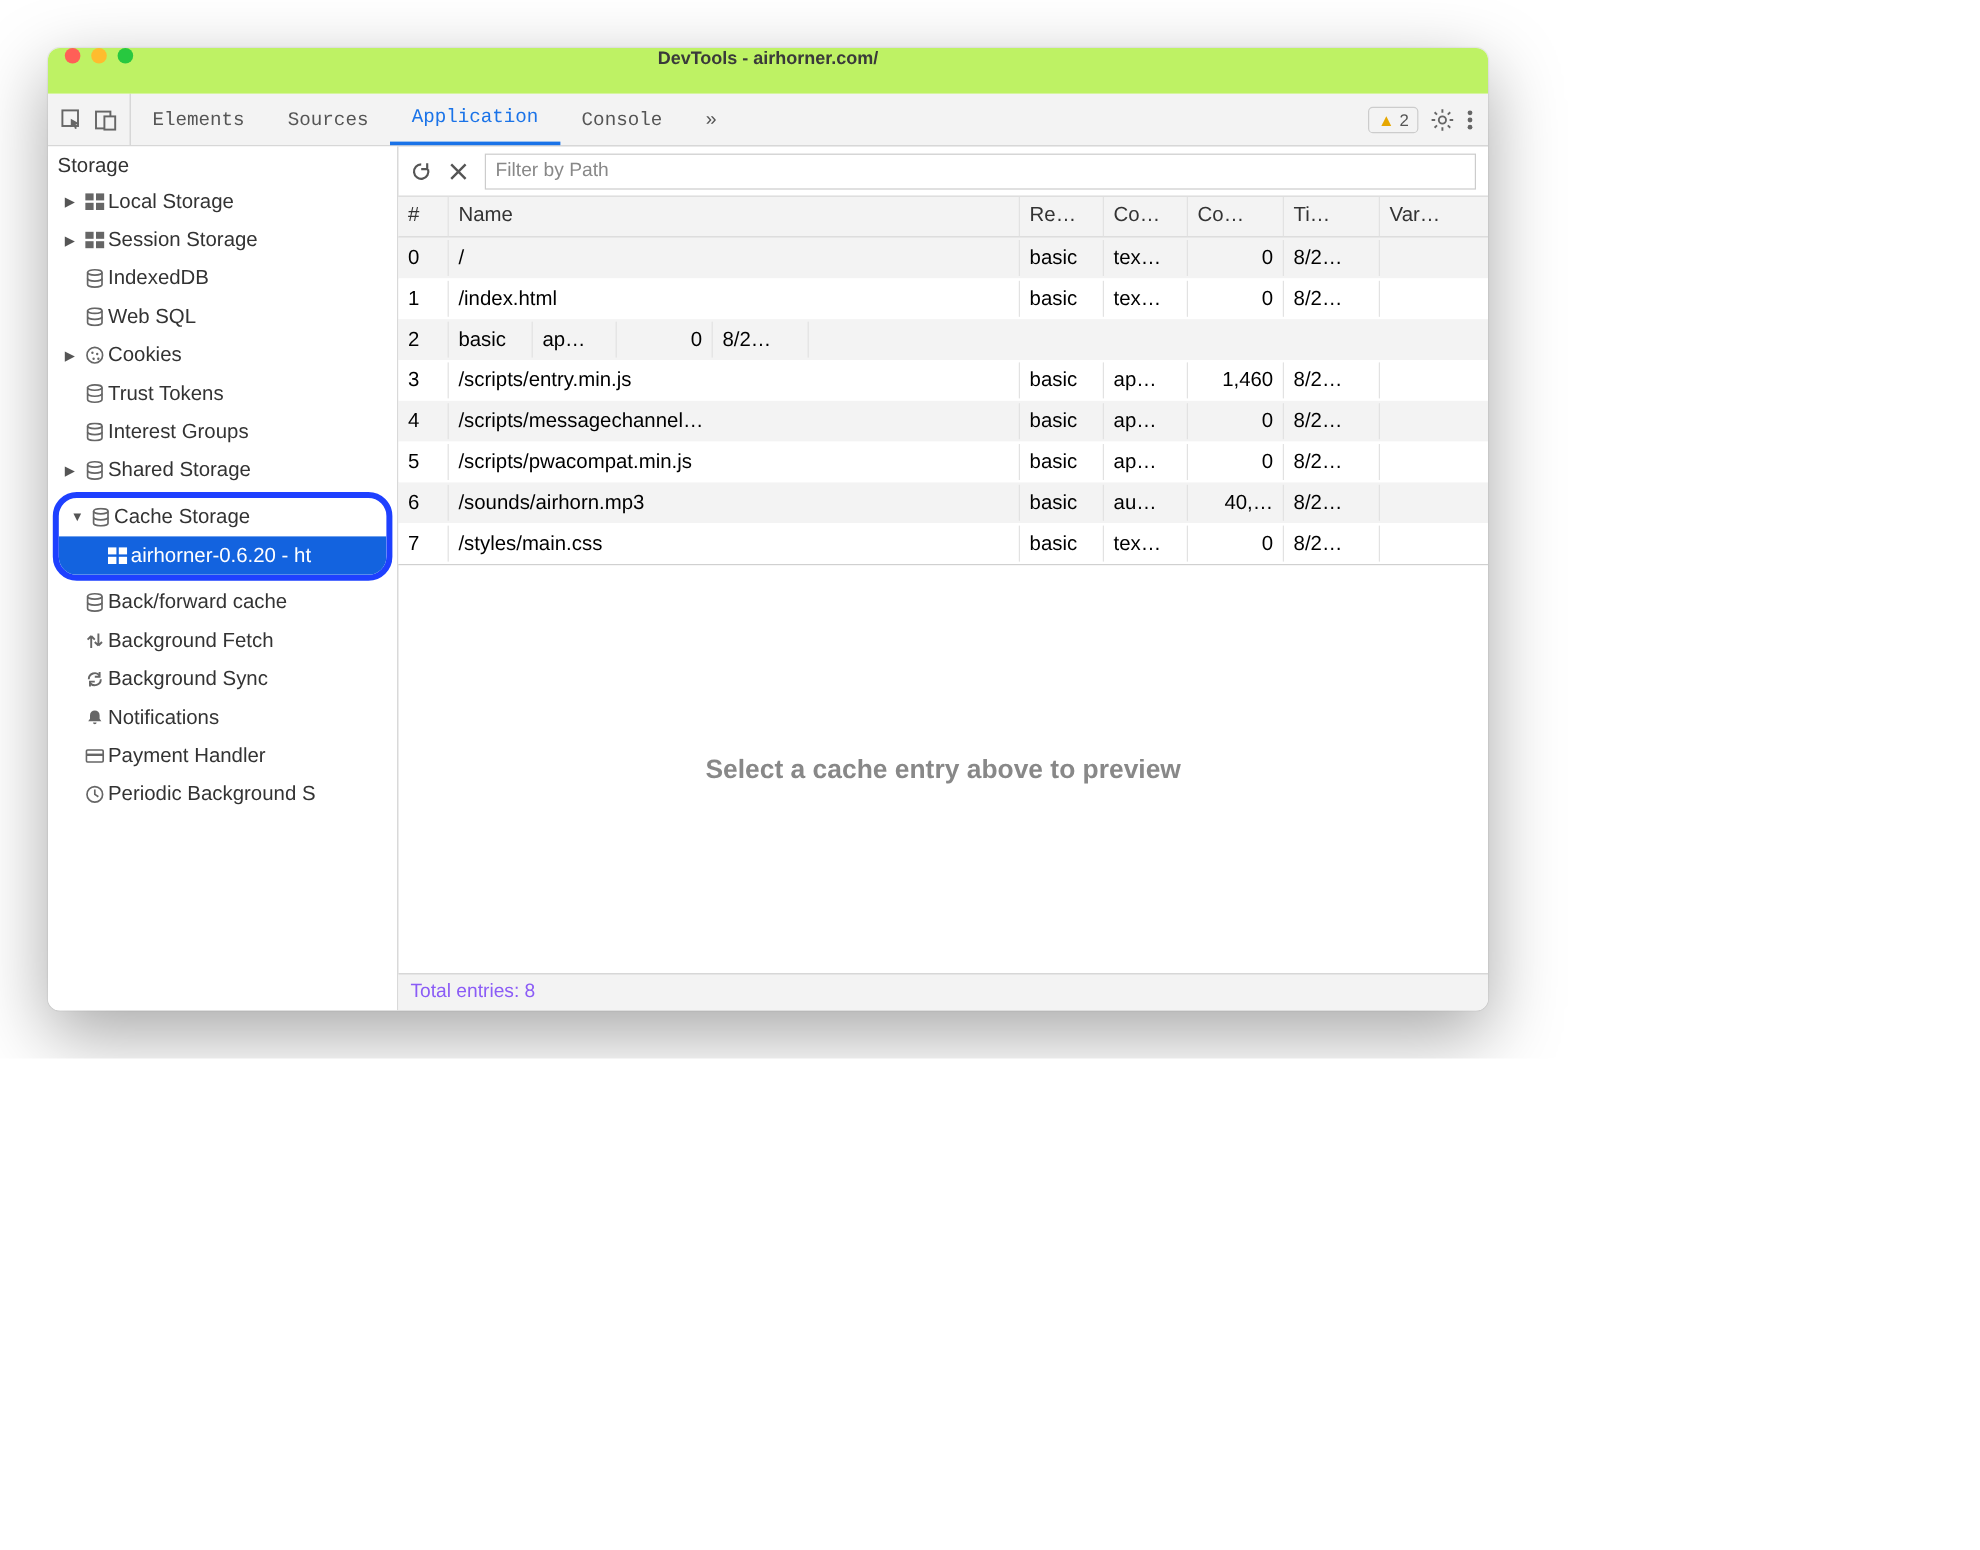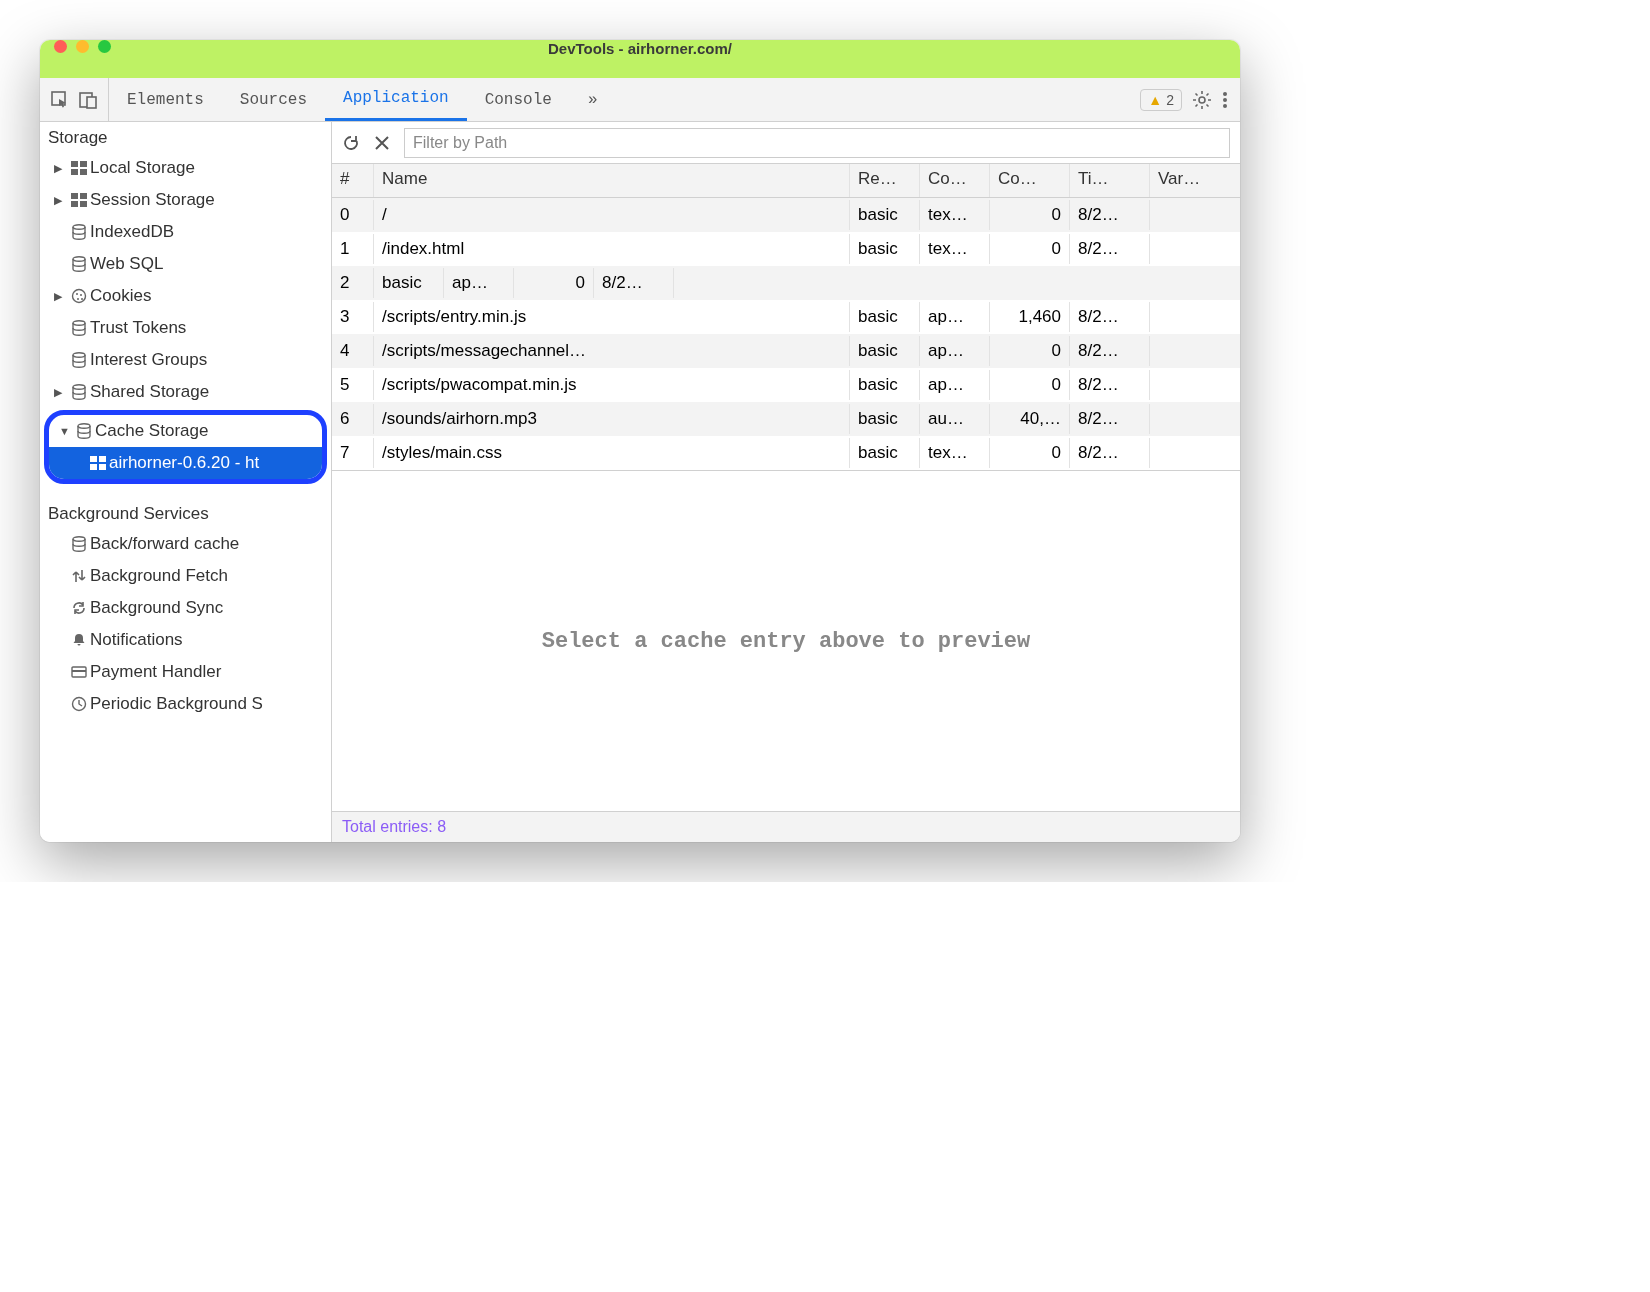--- a/index.html
+++ b/index.html
@@ -163,21 +163,20 @@
 
 .preview {
   flex: 1;
   display: flex;
   align-items: center;
   justify-content: center;
   color: #888;
   font-size: 22px;
   font-weight: 600;
   border-top: 1px solid #d0d0d0;
-  font-family: Liberation Mono, monospace;
 }
 .footer {
   border-top: 1px solid #d0d0d0;
   background: #f3f3f3;
   padding: 6px 10px;
   font-size: 16px;
   color: #8b5cf6;
 }
 svg { display: block; }
 </style>
@@ -354,21 +353,20 @@
                 <rect x="0" y="0" width="7" height="6" fill="#fff"></rect>
                 <rect x="9" y="0" width="7" height="6" fill="#fff"></rect>
                 <rect x="0" y="8" width="7" height="6" fill="#fff"></rect>
                 <rect x="9" y="8" width="7" height="6" fill="#fff"></rect>
               </svg>
           </span>
           <span>airhorner-0.6.20 - ht</span>
         </div>
       </div>
 
-      <div class="sb-heading" style="margin-top:14px">Background Services</div>
       <div id="bg-list">
           <div class="sb-item">
             <span class="caret none"></span>
             <span class="icon">
               <svg width="16" height="16" viewBox="0 0 16 16">
                 <ellipse cx="8" cy="3" rx="6" ry="2.2" fill="none" stroke="#666" stroke-width="1.4"></ellipse>
                 <path d="M2 3v5c0 1.2 2.7 2.2 6 2.2s6-1 6-2.2V3" fill="none" stroke="#666" stroke-width="1.4"></path>
                 <path d="M2 8v5c0 1.2 2.7 2.2 6 2.2s6-1 6-2.2V8" fill="none" stroke="#666" stroke-width="1.4"></path>
               </svg>
             </span>

